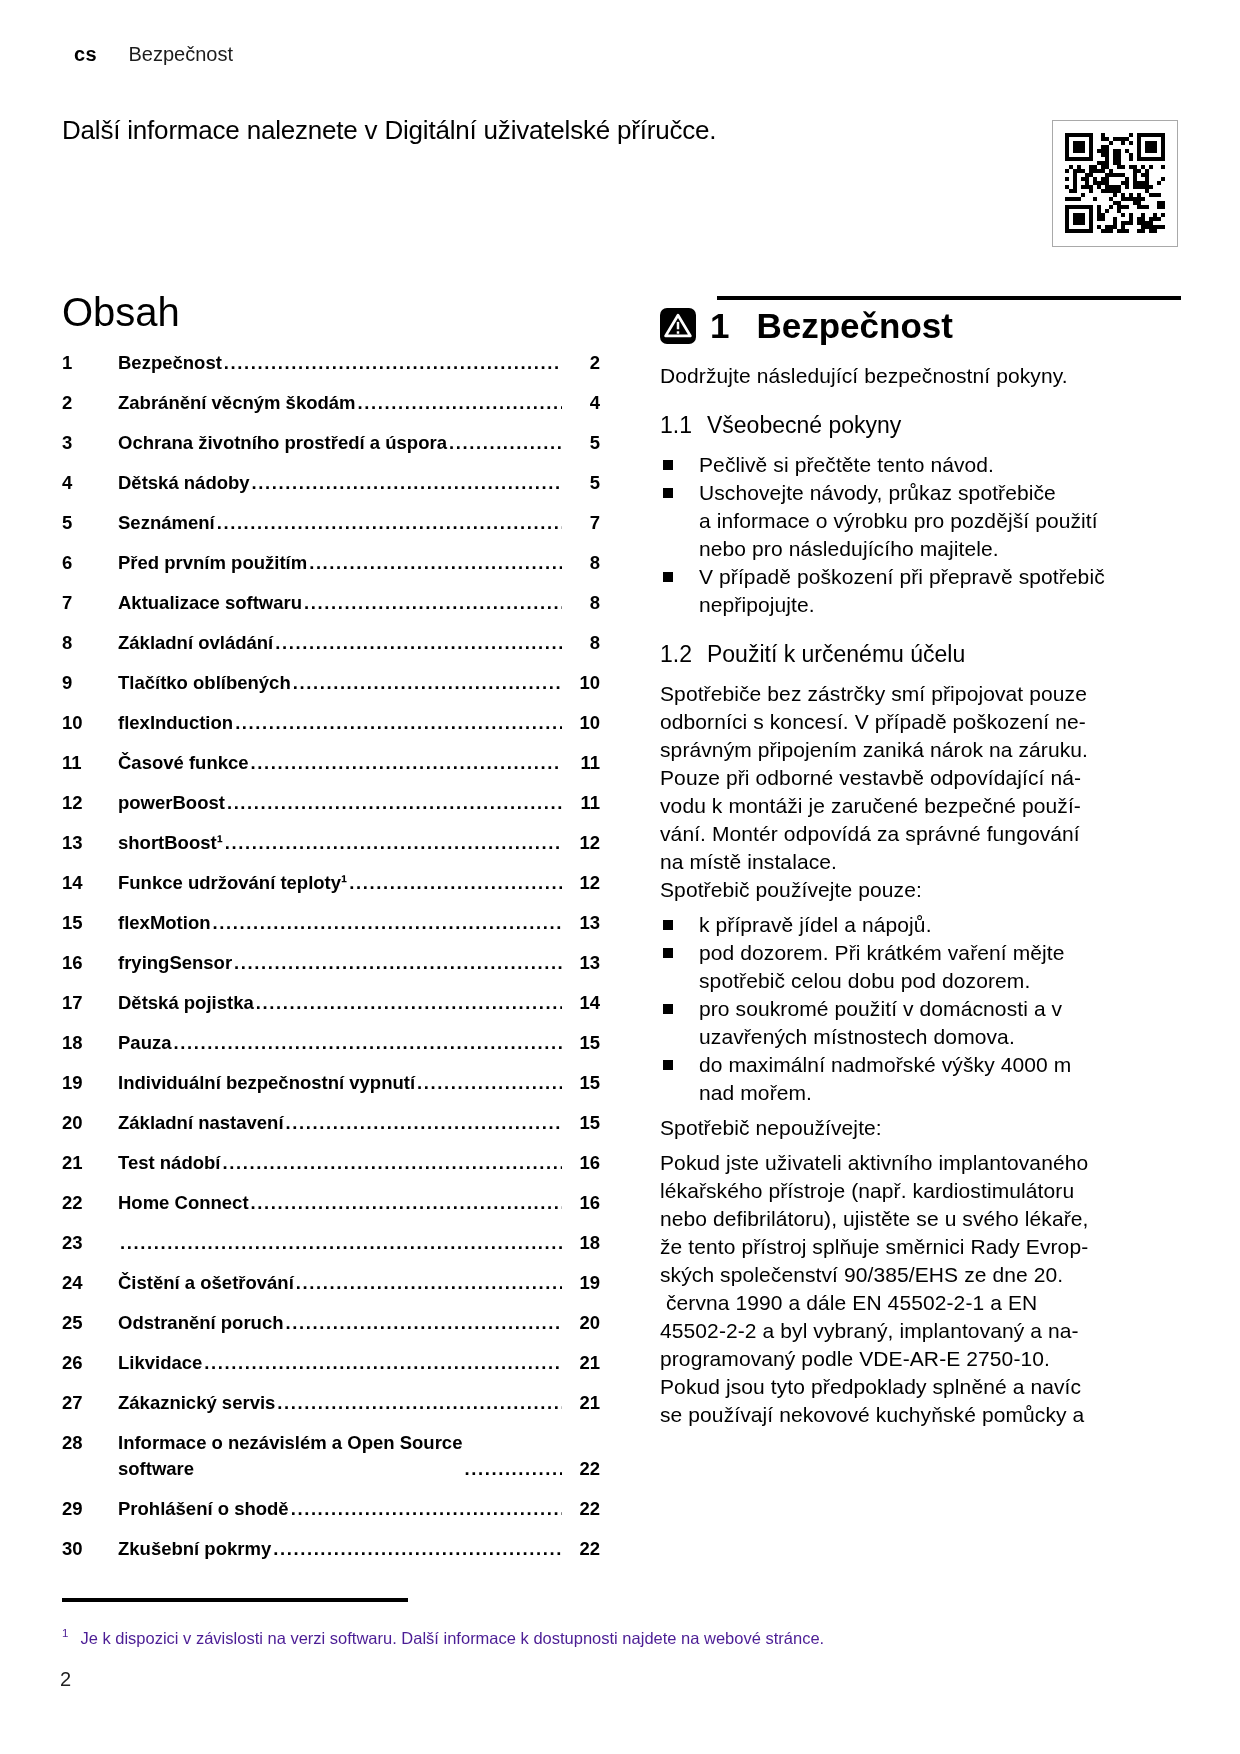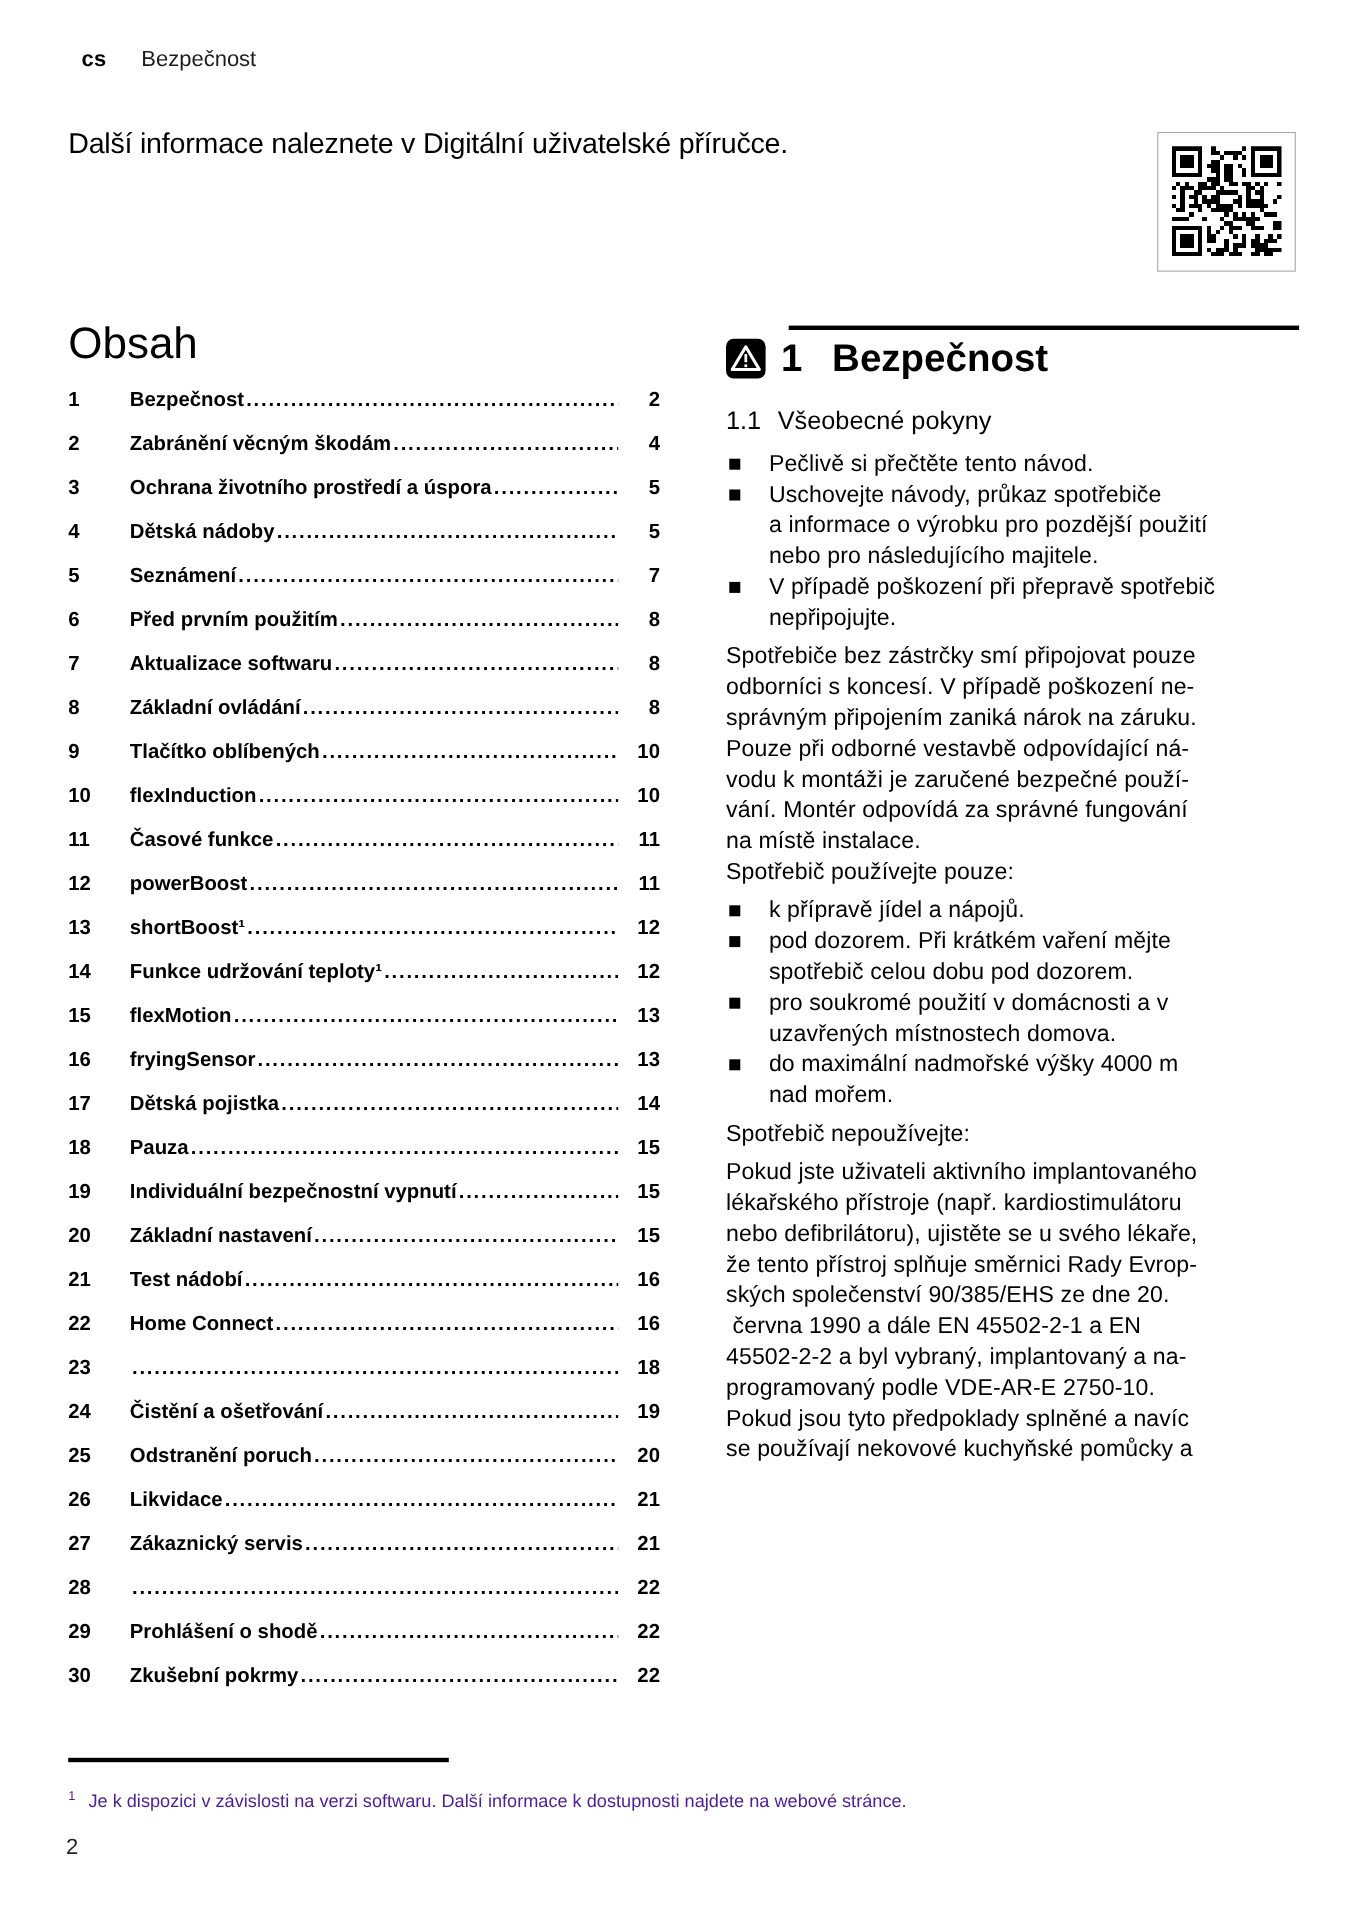--- a/index.html
+++ b/index.html
@@ -478,20 +478,22 @@
 
       <div class="toc-entry">
         <span class="toc-num">27</span>
         <span class="toc-label">Zákaznický servis</span>
         <span class="toc-dots"></span>
         <span class="toc-page">21</span>
       </div>
 
       <div class="toc-entry">
         <span class="toc-num">28</span>
+        <span class="toc-label">Informace o nezávislém a Open Source
+software</span>
         <span class="toc-dots"></span>
         <span class="toc-page">22</span>
       </div>
 
       <div class="toc-entry">
         <span class="toc-num">29</span>
         <span class="toc-label">Prohlášení o shodě</span>
         <span class="toc-dots"></span>
         <span class="toc-page">22</span>
       </div>
@@ -511,30 +513,32 @@
     <span class="warn-badge">
       <svg width="30" height="28" viewBox="0 0 36 34" aria-hidden="true">
         <polygon points="18,4 33,29 3,29" fill="none" stroke="#ffffff" stroke-width="3.4" stroke-linejoin="round"></polygon>
         <rect x="16.5" y="12" width="3" height="9" fill="#ffffff"></rect>
         <rect x="16.5" y="23.4" width="3" height="3" fill="#ffffff"></rect>
       </svg>
     </span>
     <span class="chapter-num">1</span>
     <span class="chapter-title">Bezpečnost</span>
   </div>
+  <p class="bp intro-p">Dodržujte následující bezpečnostní pokyny.</p>
   <div id="safety-content">
       <div class="sec-h"><span class="sec-num">1.1</span><span>Všeobecné pokyny</span></div>
       <ul class="bl">
         <li>Pečlivě si přečtěte tento návod.</li>
         <li>Uschovejte návody, průkaz spotřebiče
 a informace o výrobku pro pozdější použití
 nebo pro následujícího majitele.</li>
         <li>V případě poškození při přepravě spotřebič
 nepřipojujte.</li>
       </ul>
+      <div class="sec-h"><span class="sec-num">1.2</span><span>Použití k určenému účelu</span></div>
       <p class="bp">Spotřebiče bez zástrčky smí připojovat pouze
 odborníci s koncesí. V případě poškození ne-
 správným připojením zaniká nárok na záruku.
 Pouze při odborné vestavbě odpovídající ná-
 vodu k montáži je zaručené bezpečné použí-
 vání. Montér odpovídá za správné fungování
 na místě instalace.
 Spotřebič používejte pouze:</p>
       <ul class="bl">
         <li>k přípravě jídel a nápojů.</li>

